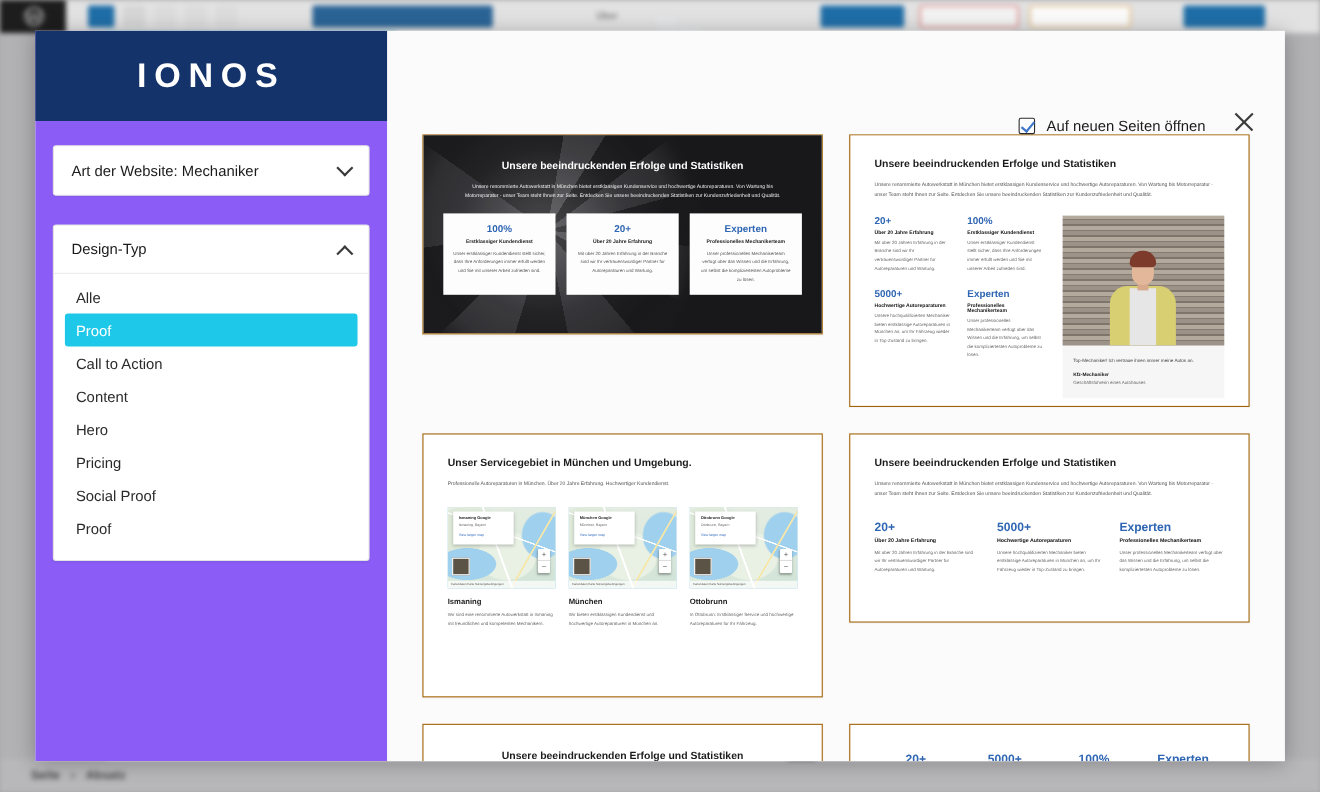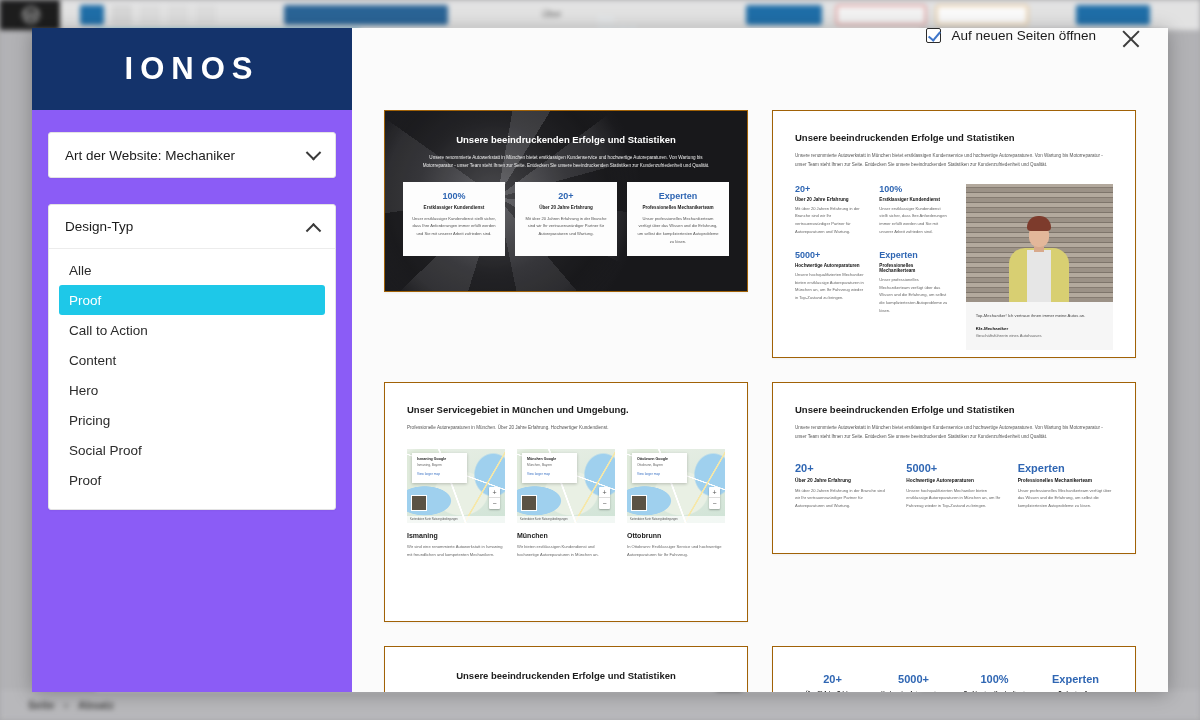--- a/index.html
+++ b/index.html
@@ -62,21 +62,21 @@
     height:30px; display:flex; align-items:center; padding:0 10px; border-radius:3px;
     font-size:13.5px; color:#2b2b2b; margin-bottom:0;
   }
   .acc-item.active { background:#1ec8e8; color:#fff; }
   .chev { width:11px; height:11px; border-right:2px solid #3a3a3a; border-bottom:2px solid #3a3a3a; }
   .chev.down { transform:rotate(45deg) translate(-2px,-2px); }
   .chev.up   { transform:rotate(-135deg) translate(-3px,-3px); }
 
   
   .pane { flex:1; display:flex; flex-direction:column; background:#fbfbfb; min-width:0; }
-  .pane-head { height:82px; display:flex; align-items:flex-start; justify-content:flex-end; padding-right:26px; gap:24px; }
+  .pane-head { height:82px; display:flex; align-items:flex-end; justify-content:flex-end; padding-right:26px; gap:24px;margin-top:12px; }
   .chk-wrap { display:flex; align-items:center; gap:10px; font-size:13.5px; color:#1b1b1b; }
   .chk {
     width:15px; height:15px; border:1.5px solid #2b2b2b; border-radius:2px; background:#fff;
     position:relative;
   }
   .chk::after {
     content:""; position:absolute; left:4px; top:0px; width:5px; height:10px;
     border-right:2px solid #3f76c9; border-bottom:2px solid #3f76c9; transform:rotate(40deg);
   }
   .close-x { width:22px; height:22px; position:relative; }

